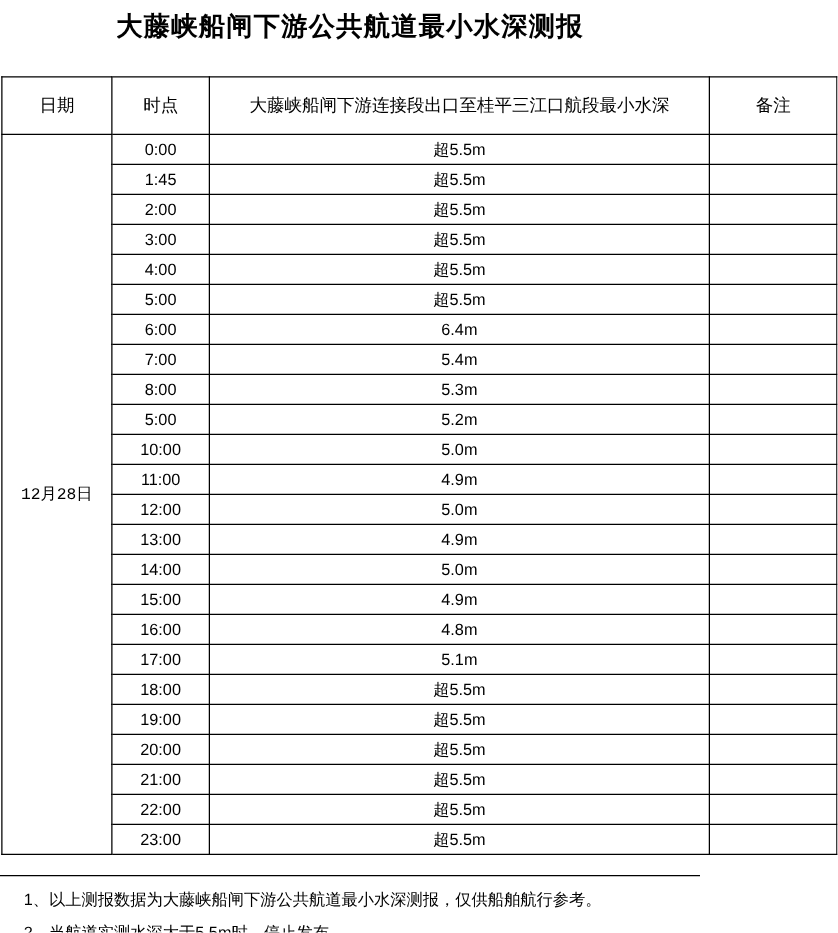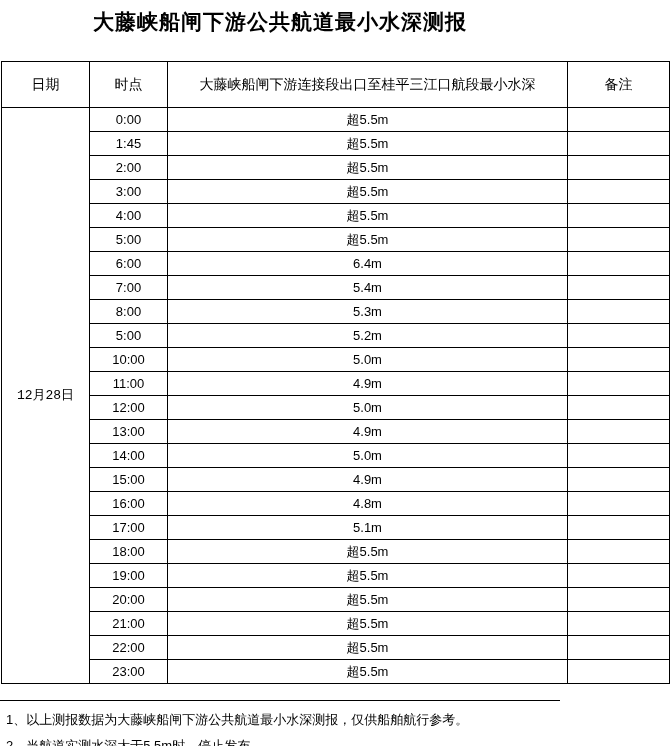--- a/index.html
+++ b/index.html
@@ -58,21 +58,21 @@
     font-family: Liberation Mono, monospace;
   }
   .notes {
     margin-top: 12px;
     border-top: 1px solid #000000;
     padding-top: 6px;
   }
   .notes .note-line {
     font-size: 13px;
     line-height: 26px;
-    padding-left: 6px;
+    padding-left: 19px;
     white-space: nowrap;
   }
   .notes .note-head {
     font-size: 13px;
     line-height: 22px;
     padding-left: 6px;
   }
 </style>
 </head>
 <body>

